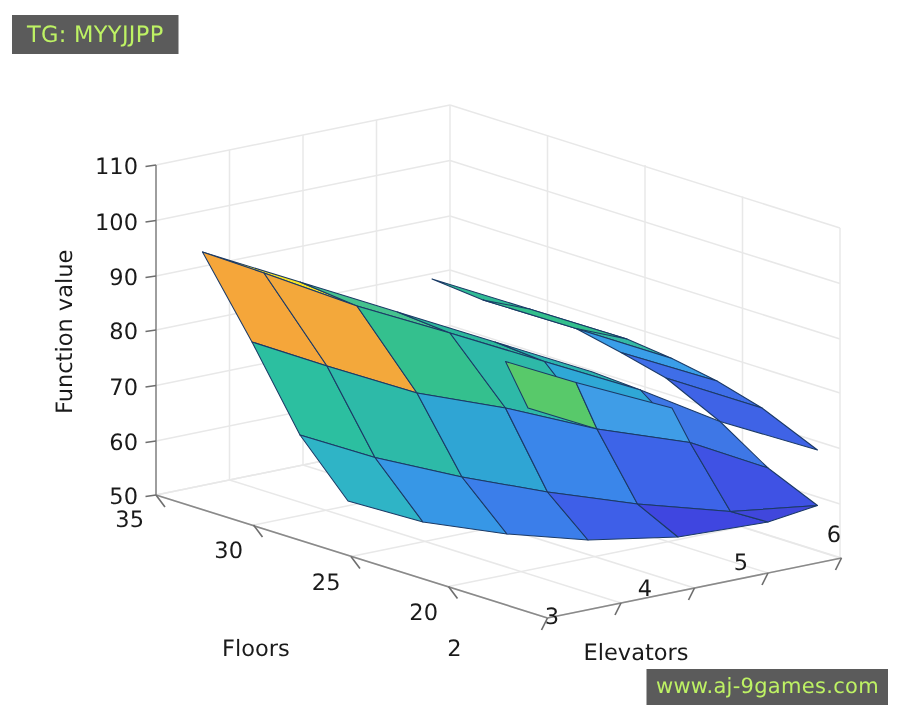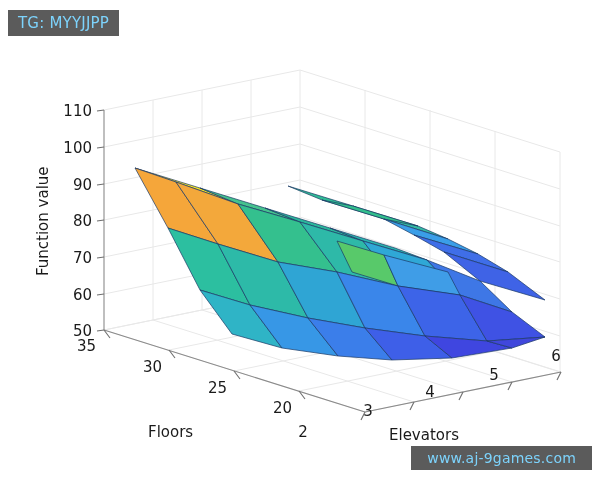--- a/index.html
+++ b/index.html
@@ -12,40 +12,40 @@
     width: 600px;
     height: 480px;
     background: #ffffff;
     font-family: "DejaVu Sans", "Liberation Sans", sans-serif;
     overflow: hidden;
   }
   
   .wm {
     position: absolute;
     background: #5b5b5b;
-    color: #7dd3fc;
+    color: #bef264;
     font-family: "DejaVu Sans", "Liberation Sans", sans-serif;
     letter-spacing: 0.2px;
     white-space: nowrap;
     display: flex;
     align-items: center;
     justify-content: center;
   }
   #wm-top {
     left: 8px;
     top: 10px;
     height: 26px;
     padding: 0 10px;
     font-size: 15px;
   }
   #wm-bottom {
     right: 8px;
     bottom: 10px;
     height: 24px;
-    padding: 0 16px;
+    padding: 0 6px;
     font-size: 14px;
   }
   
   #plot {
     position: absolute;
     left: 0;
     top: 0;
   }
   .tick-label {
     font-family: "DejaVu Sans", "Liberation Sans", sans-serif;

